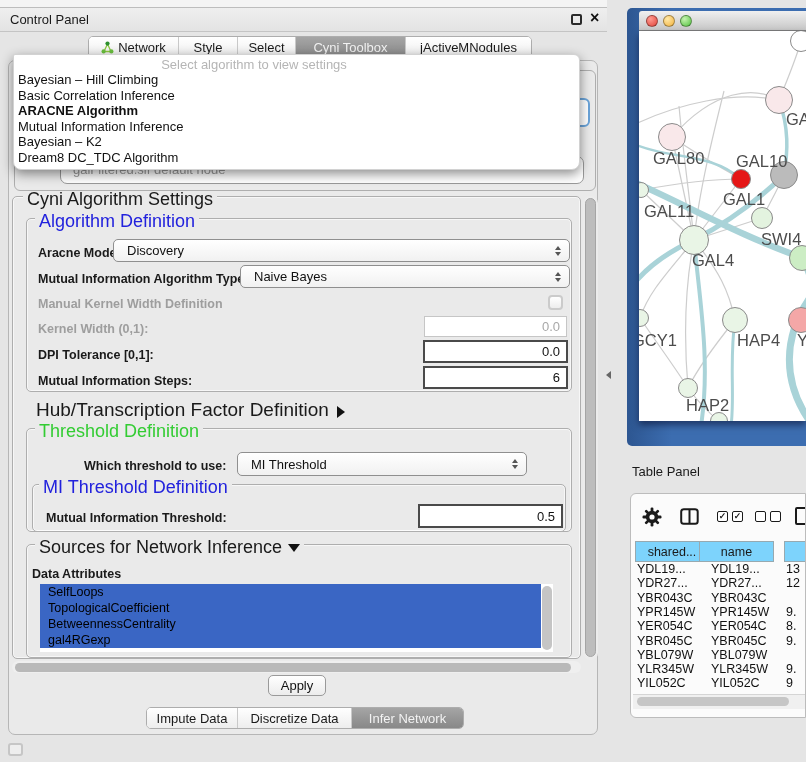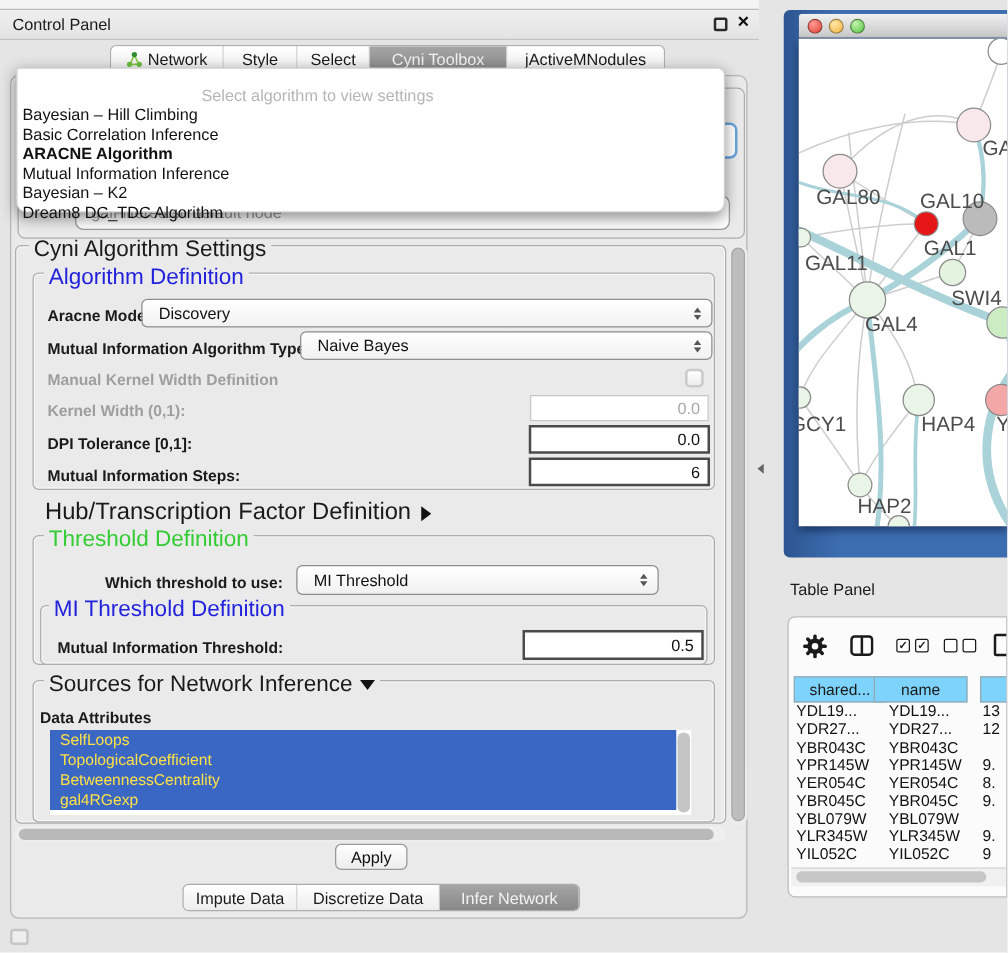--- a/index.html
+++ b/index.html
@@ -22,21 +22,21 @@
   .tab.sel { background:linear-gradient(#a5a5a5,#888888); color:#f2f2f2; }
 
   
   .frag-gbox { position:absolute; left:14px; top:70px; width:582px; height:121px; border:1px solid #aeaeae; border-radius:6px; z-index:1; }
   .frag-blue { position:absolute; left:310px; top:98px; width:280px; height:29px; background:#fff; border:2px solid #6aa3d8; border-radius:6px; z-index:1; }
   .frag-combo { position:absolute; left:60px; top:156px; width:524px; height:28px; background:#fff; border:1px solid #9a9a9a; border-radius:7px; z-index:1; color:#9a9a9a; font-size:13px; line-height:26px; padding-left:12px; overflow:hidden; }
 
   
   .popup { position:absolute; left:13px; top:54px; width:567px; height:116px; background:#fff; z-index:10;
            border-radius:2px 6px 8px 8px; box-shadow:0 4px 12px rgba(0,0,0,0.45); border:1px solid #d2d2d2; }
-  .popup-hint { width:480px; text-align:center; font-size:13px; color:#b5b5b5; padding-top:2px;margin-top:12px; }
+  .popup-hint { width:480px; text-align:center; font-size:13px; color:#b5b5b5; padding-top:2px; }
   .dd-item { font-size:13px; color:#111; line-height:15.5px; padding-left:4px; }
   .dd-sel { font-weight:bold; }
 
   
   .gbox { position:absolute; border:1px solid #aeaeae; border-radius:5px; box-shadow:inset 0 0 0 1px rgba(255,255,255,0.6); }
   .legend { position:absolute; top:-8px; background:#eaeaea; padding:0 4px; font-size:18px; color:#1a1a1a; white-space:nowrap; }
   .legend.blue { color:#2222dd; }
   .legend.green { color:#33cc33; }
 
   .flabel { position:absolute; font-size:12.5px; font-weight:bold; color:#1a1a1a; white-space:nowrap; }
@@ -51,21 +51,21 @@
   .tfield.dis { border:1px solid #c6c6c6; color:#a8a8a8; }
   .tfield.en { border:2px solid #4a4a4a; }
 
   .chk { position:absolute; width:15px; height:15px; border:2px solid #cbcbcb; border-radius:4px; background:linear-gradient(#ffffff,#ededed); }
 
   .collapse-row { position:absolute; font-size:19px; color:#1a1a1a; white-space:nowrap; }
   .arr-right { display:inline-block; width:0; height:0; border-top:6px solid transparent; border-bottom:6px solid transparent; border-left:8px solid #111; margin-left:8px; vertical-align:-2px; }
   .arr-down { display:inline-block; width:0; height:0; border-left:6px solid transparent; border-right:6px solid transparent; border-top:8px solid #111; margin-left:6px; vertical-align:1px; }
 
   .attr-list { position:absolute; left:40px; top:584px; width:513px; height:68px; background:#fff; overflow:hidden; }
-  .attr-item { height:16px; line-height:16px; background:#3a66c4; color:#fde047; font-size:12.5px; padding-left:8px; width:501px; }
+  .attr-item { height:16px; line-height:16px; background:#3a66c4; color:#000000; font-size:12.5px; padding-left:8px; width:501px; }
   .attr-scroll { position:absolute; left:542px; top:586px; width:10px; height:64px; background:#c5c5c5; border-radius:5px; }
 
   .vscroll-track { position:absolute; left:583px; top:196px; width:15px; height:464px; background:#ececec; border-radius:7px; }
   .vscroll-thumb { position:absolute; left:585px; top:198px; width:11px; height:459px; background:#bdbdbd; border:1px solid #a5a5a5; border-radius:6px; }
   .hscroll-track { position:absolute; left:12px; top:661px; width:569px; height:12px; background:#efefef; border-radius:6px; }
   .hscroll-thumb { position:absolute; left:15px; top:663px; width:556px; height:9px; background:#b9b9b9; border-radius:5px; }
 
   .btn { position:absolute; background:linear-gradient(#ffffff,#ececec); border:1px solid #9a9a9a; border-radius:5px; font-size:13px; color:#111; display:flex; align-items:center; justify-content:center; }
 
   .tabs-bottom { position:absolute; left:146px; top:707px; height:22px; display:flex; border:1px solid #adadad; border-radius:5px; overflow:hidden; background:#fff; }
@@ -301,21 +301,21 @@
           <div class="node" style="left: 40px; top: 194px; width: 30px; height: 30px; background: rgb(233, 245, 230);"></div>
           <div class="node" style="left: 150px; top: 214px; width: 26px; height: 26px; background: rgb(204, 237, 196);"></div>
           <div class="node" style="left: -8px; top: 278px; width: 18px; height: 18px; background: rgb(233, 245, 230);"></div>
           <div class="node" style="left: 83px; top: 276px; width: 26px; height: 26px; background: rgb(233, 245, 230);"></div>
           <div class="node" style="left: 149px; top: 276px; width: 26px; height: 26px; background: rgb(244, 167, 167);"></div>
           <div class="node" style="left: 39px; top: 347px; width: 20px; height: 20px; background: rgb(233, 245, 230);"></div>
           <div class="node" style="left: 71px; top: 381px; width: 18px; height: 18px; background: rgb(233, 245, 230);"></div>
           <div class="nlabel" style="left: 147px; top: 79px;">GAL</div>
           <div class="nlabel" style="left: 14px; top: 118px;">GAL80</div>
           <div class="nlabel" style="left: 97px; top: 121px;">GAL10</div>
-          <div class="nlabel" style="left: 100px; top: 159px;">GAL1</div>
+          <div class="nlabel" style="left: 84px; top: 159px;">GAL1</div>
           <div class="nlabel" style="left: 5px; top: 171px;">GAL11</div>
           <div class="nlabel" style="left: 122px; top: 199px;">SWI4</div>
           <div class="nlabel" style="left: 53px; top: 220px;">GAL4</div>
           <div class="nlabel" style="left: -7px; top: 300px;">GCY1</div>
           <div class="nlabel" style="left: 98px; top: 300px;">HAP4</div>
           <div class="nlabel" style="left: 158px; top: 300px;">Y</div>
           <div class="nlabel" style="left: 47px; top: 365px;">HAP2</div>
         </div>
     </div>
   </div>

